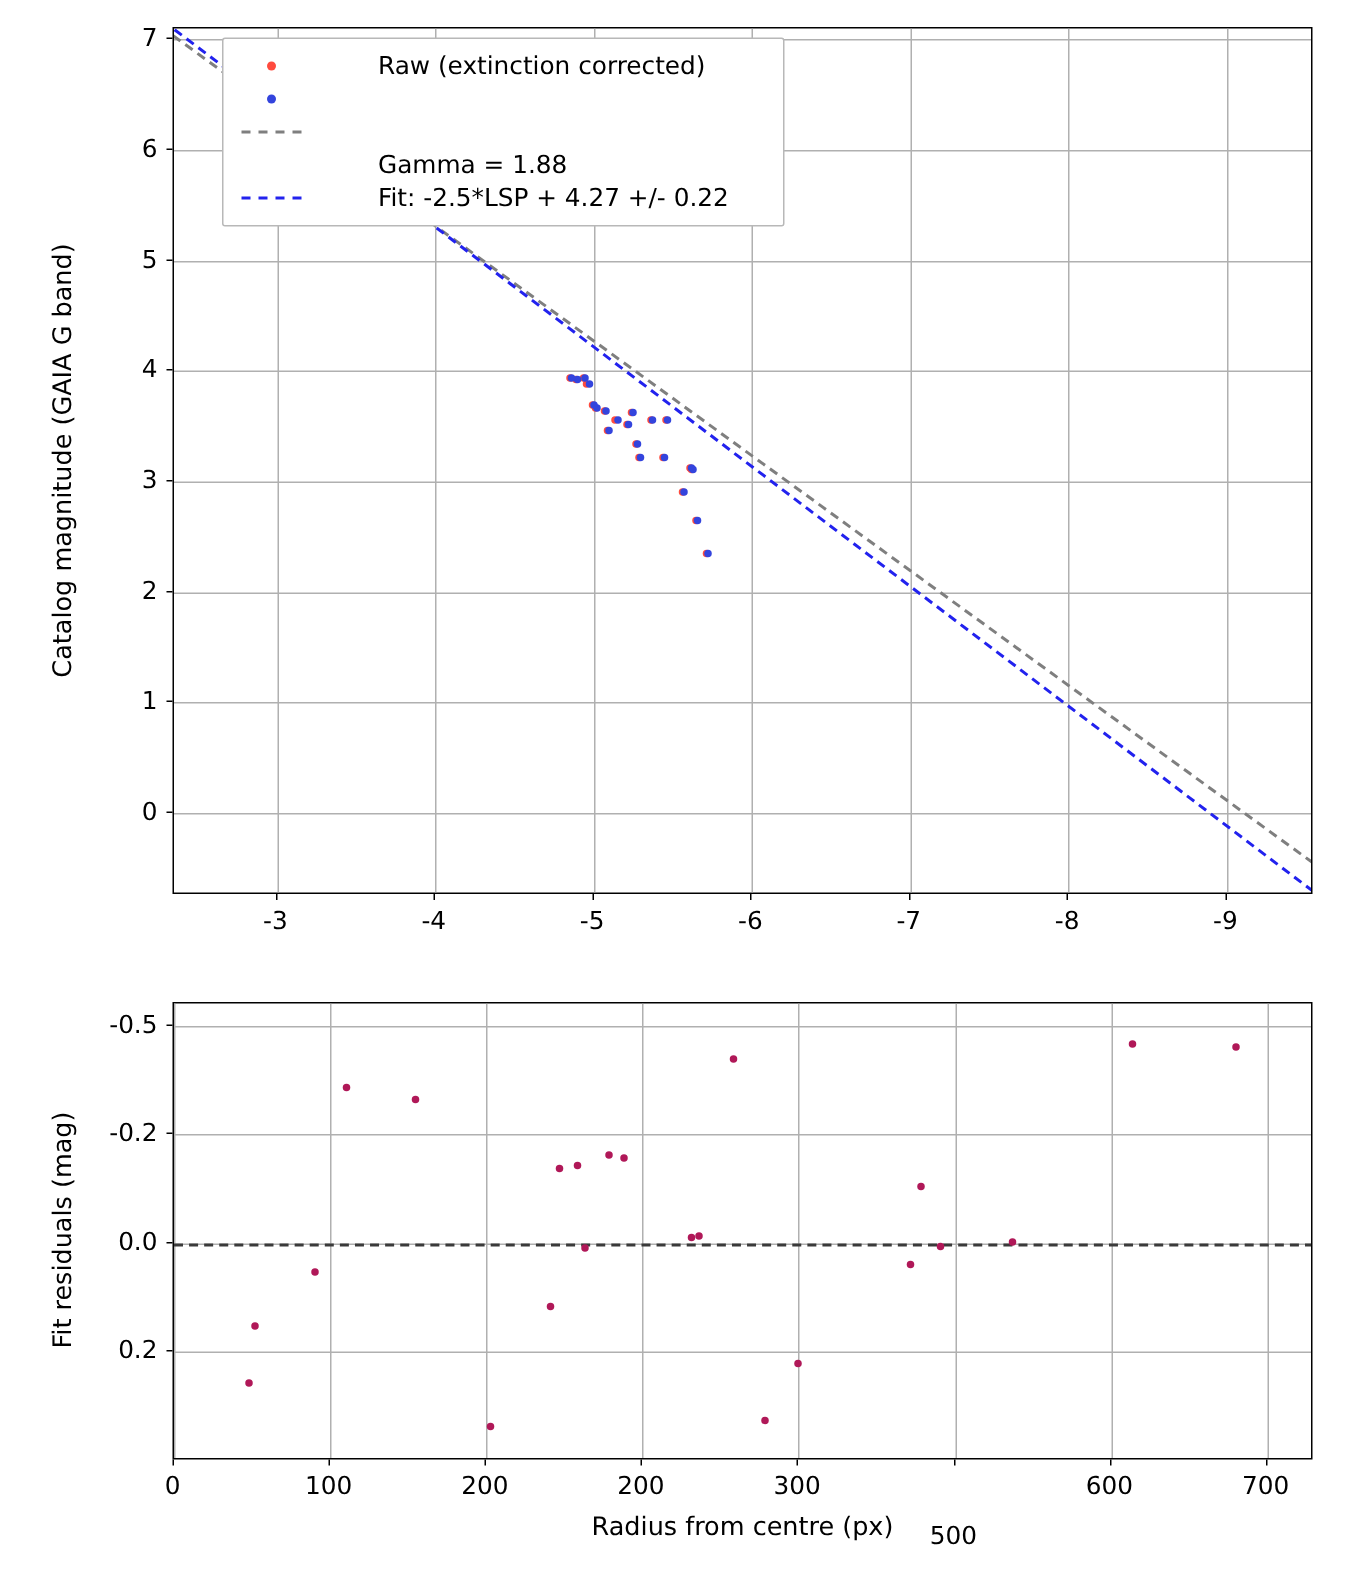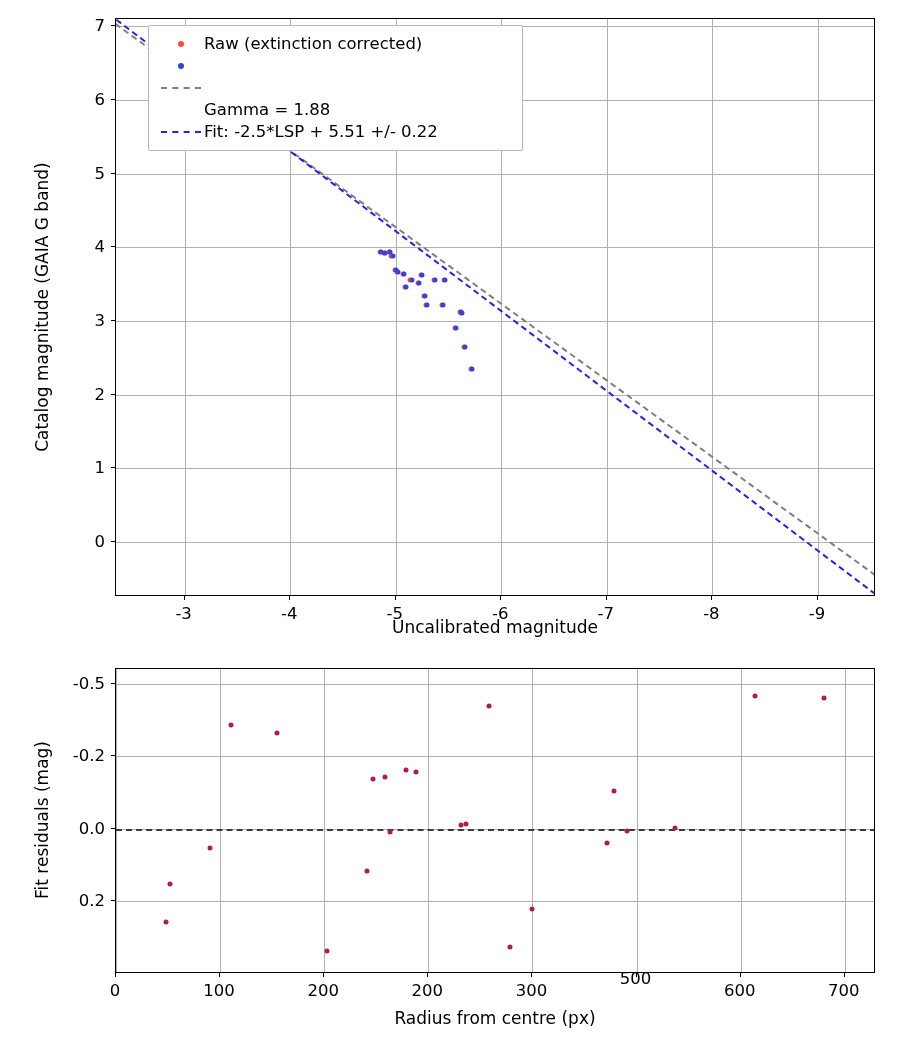--- a/index.html
+++ b/index.html
@@ -95,20 +95,21 @@
     border: 1px solid #b8b8b8;
     border-radius: 2px;
     padding: 7px 9px 7px 9px;
     font-size: 16.5px;
     line-height: 1.32;
   }
   .legend-row {
     display: flex;
     align-items: center;
     height: 22px;
+    gap: 48px;
   }
   .legend-key {
     width: 46px;
     flex: 0 0 46px;
     display: flex;
     align-items: center;
     justify-content: center;
     height: 100%;
   }
   .key-dot {
@@ -189,21 +190,20 @@
         <div class="point" style="left: 274.444px; top: 232.673px; background: rgb(51, 68, 221);"></div>
         <div class="point" style="left: 269.167px; top: 234.145px; background: rgb(51, 68, 221);"></div>
         <div class="point" style="left: 264.944px; top: 233.409px; background: rgb(51, 68, 221);"></div>
         <div class="point" style="left: 329.333px; top: 261.389px; background: rgb(51, 68, 221);"></div>
         <div class="point" style="left: 345.167px; top: 293.05px; background: rgb(51, 68, 221);"></div>
         <div class="point" style="left: 346.222px; top: 293.786px; background: rgb(51, 68, 221);"></div>
         <div class="point" style="left: 318.778px; top: 260.652px; background: rgb(51, 68, 221);"></div>
         <div class="point" style="left: 306.111px; top: 256.234px; background: rgb(51, 68, 221);"></div>
       </div>
   </div>
-  <div class="axlabel x" style="left:495px; top:617px; transform:translateX(-50%);">Uncalibrated magnitude</div>
   <div class="axlabel y" style="left:32px; top:307px; transform:rotate(-90deg) translateX(-50%);">Catalog magnitude (GAIA G band)</div>
 
   <div class="legend" style="left:148px; top:25px; width:375px;">
     <div class="legend-row">
       <span class="legend-key">
           <span class="key-dot" style="background:#ff4b3e"></span>
         </span>
       <span class="legend-label">Raw (extinction corrected)</span>
     </div>
     <div class="legend-row">
@@ -217,21 +217,21 @@
         </span>
     </div>
     <div class="legend-row legend-text-only">
       <span class="legend-key"></span>
       <span class="legend-label">Gamma = 1.88</span>
     </div>
     <div class="legend-row">
       <span class="legend-key">
           <span class="key-dash" style="border-top-color:#2222ee"></span>
         </span>
-      <span class="legend-label">Fit: -2.5*LSP + 5.51 +/- 0.22</span>
+      <span class="legend-label">Fit: -2.5*LSP + 4.27 +/- 0.22</span>
     </div>
   </div>
 
   <div class="axes" id="ax-bot" style="left:115px; top:668px; width:760px; height:305px;">
     <div class="plot-area" id="ax-bot-plot">
         <div class="gridline v" style="left: 0px;"></div>
         <div class="gridline v" style="left: 104.11px;"></div>
         <div class="gridline v" style="left: 208.219px;"></div>
         <div class="gridline v" style="left: 312.329px;"></div>
         <div class="gridline v" style="left: 416.438px;"></div>
@@ -305,21 +305,21 @@
     <div class="ticklabel x" style="left: 115px; top: 981px;">0</div>
     <div class="tick x" style="left: 219.11px; top: 973px;"></div>
     <div class="ticklabel x" style="left: 219.11px; top: 981px;">100</div>
     <div class="tick x" style="left: 323.219px; top: 973px;"></div>
     <div class="ticklabel x" style="left: 323.219px; top: 981px;">200</div>
     <div class="tick x" style="left: 427.329px; top: 973px;"></div>
     <div class="ticklabel x" style="left: 427.329px; top: 981px;">200</div>
     <div class="tick x" style="left: 531.438px; top: 973px;"></div>
     <div class="ticklabel x" style="left: 531.438px; top: 981px;">300</div>
     <div class="tick x" style="left: 635.548px; top: 973px;"></div>
-    <div class="ticklabel x" style="left: 635.548px; top: 969px;">500</div>
+    <div class="ticklabel x" style="left: 635.548px; top: 1014px;">500</div>
     <div class="tick x" style="left: 739.658px; top: 973px;"></div>
     <div class="ticklabel x" style="left: 739.658px; top: 981px;">600</div>
     <div class="tick x" style="left: 843.767px; top: 973px;"></div>
     <div class="ticklabel x" style="left: 843.767px; top: 981px;">700</div>
     <div class="tick y" style="left: 111px; top: 682.524px;"></div>
     <div class="ticklabel y" style="left: 43px; width: 62px; top: 682.524px;">-0.5</div>
     <div class="tick y" style="left: 111px; top: 755.143px;"></div>
     <div class="ticklabel y" style="left: 43px; width: 62px; top: 755.143px;">-0.2</div>
     <div class="tick y" style="left: 111px; top: 827.762px;"></div>
     <div class="ticklabel y" style="left: 43px; width: 62px; top: 827.762px;">0.0</div>

